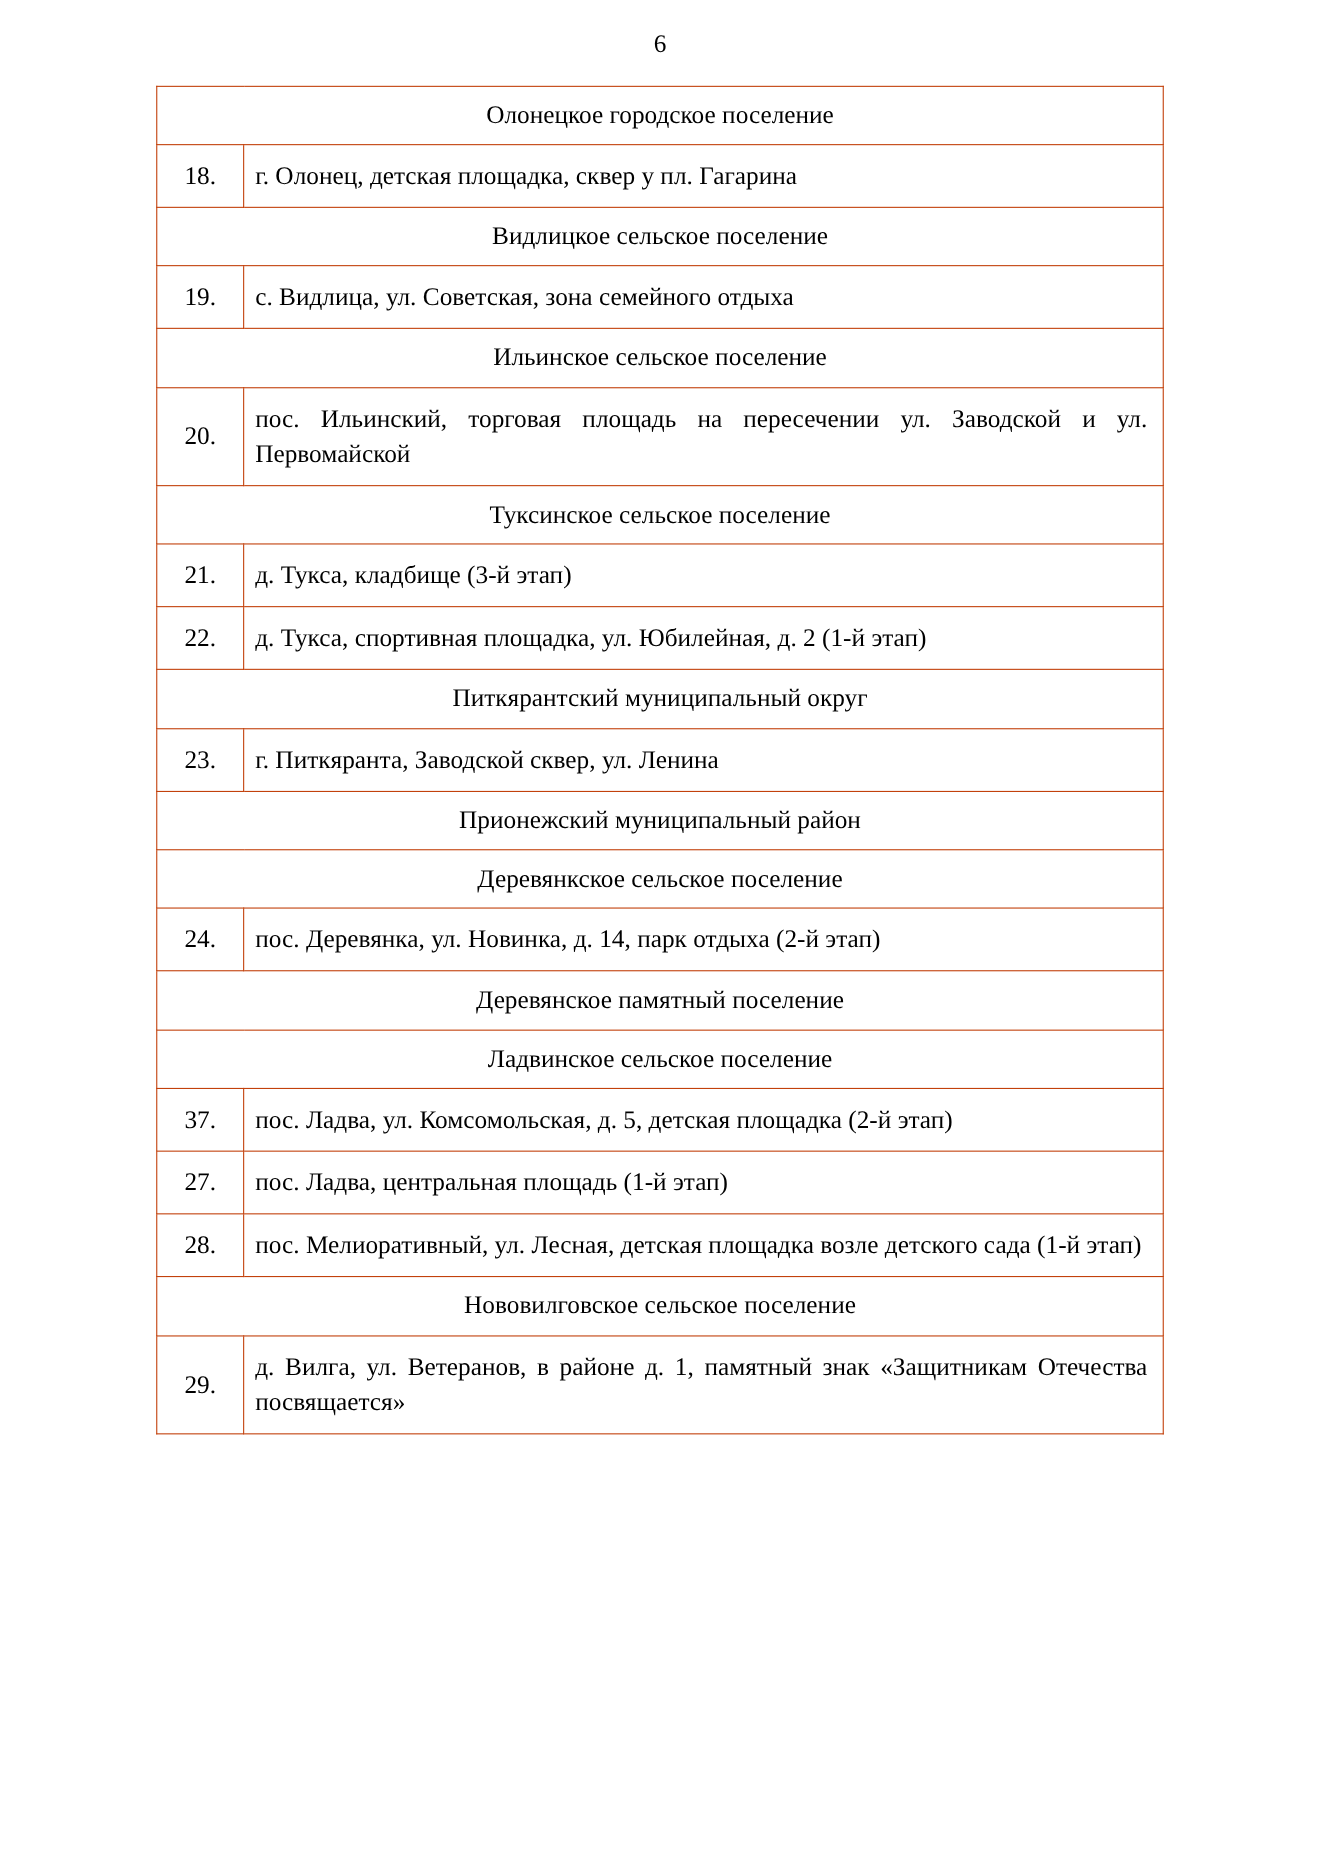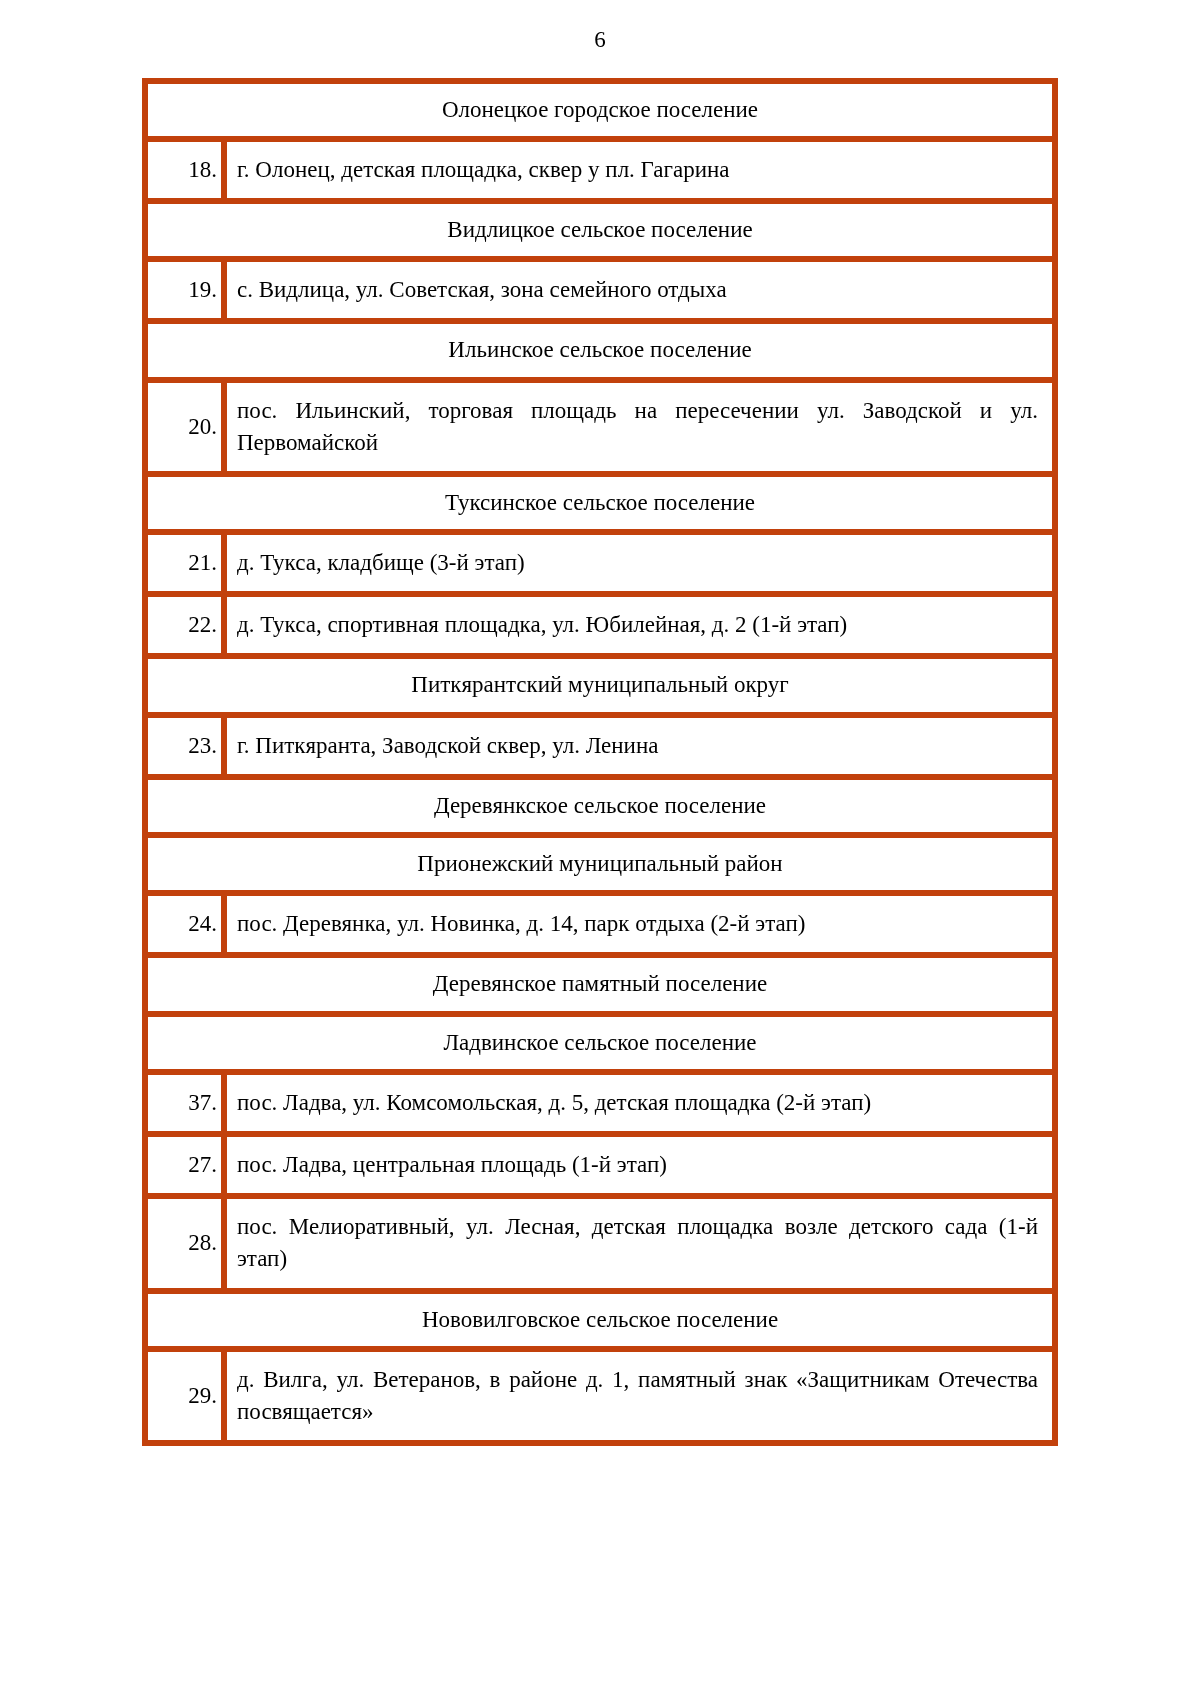--- a/index.html
+++ b/index.html
@@ -23,32 +23,32 @@
     line-height: 1.2;
   }
   table.loc-table {
     border-collapse: collapse;
     margin: 24px auto 0 auto;
     width: 916px;
     table-layout: fixed;
   }
   table.loc-table col.c-num { width: 79px; }
   table.loc-table td {
-    border: 6px solid #c2410c;
+    border: 1px solid #c2410c;
     font-size: 23px;
     line-height: 1.4;
     vertical-align: middle;
     word-wrap: break-word;
   }
   td.header-cell {
     text-align: center;
     padding: 10px 8px;
   }
   td.num-cell {
-    text-align: right;
+    text-align: center;
     padding: 12px 4px;
     vertical-align: top;
   }
   td.text-cell {
     text-align: justify;
     padding: 12px 14px 12px 10px;
   }
 </style>
 </head>
 <body>
@@ -95,24 +95,24 @@
           <td class="text-cell">д. Тукса, спортивная площадка, ул. Юбилейная, д. 2  (1-й этап)</td>
         </tr>
         <tr>
           <td class="header-cell" colspan="2">Питкярантский муниципальный округ</td>
         </tr>
         <tr>
           <td class="num-cell">23.</td>
           <td class="text-cell">г. Питкяранта, Заводской сквер,  ул. Ленина</td>
         </tr>
         <tr>
-          <td class="header-cell" colspan="2">Деревянкское сельское поселение</td>
+          <td class="header-cell" colspan="2">Прионежский муниципальный район</td>
         </tr>
         <tr>
-          <td class="header-cell" colspan="2">Прионежский муниципальный район</td>
+          <td class="header-cell" colspan="2">Деревянкское сельское поселение</td>
         </tr>
         <tr>
           <td class="num-cell">24.</td>
           <td class="text-cell">пос. Деревянка, ул. Новинка, д. 14, парк отдыха (2-й этап)</td>
         </tr>
         <tr>
           <td class="header-cell" colspan="2">Деревянское памятный поселение</td>
         </tr>
         <tr>
           <td class="header-cell" colspan="2">Ладвинское сельское поселение</td>

